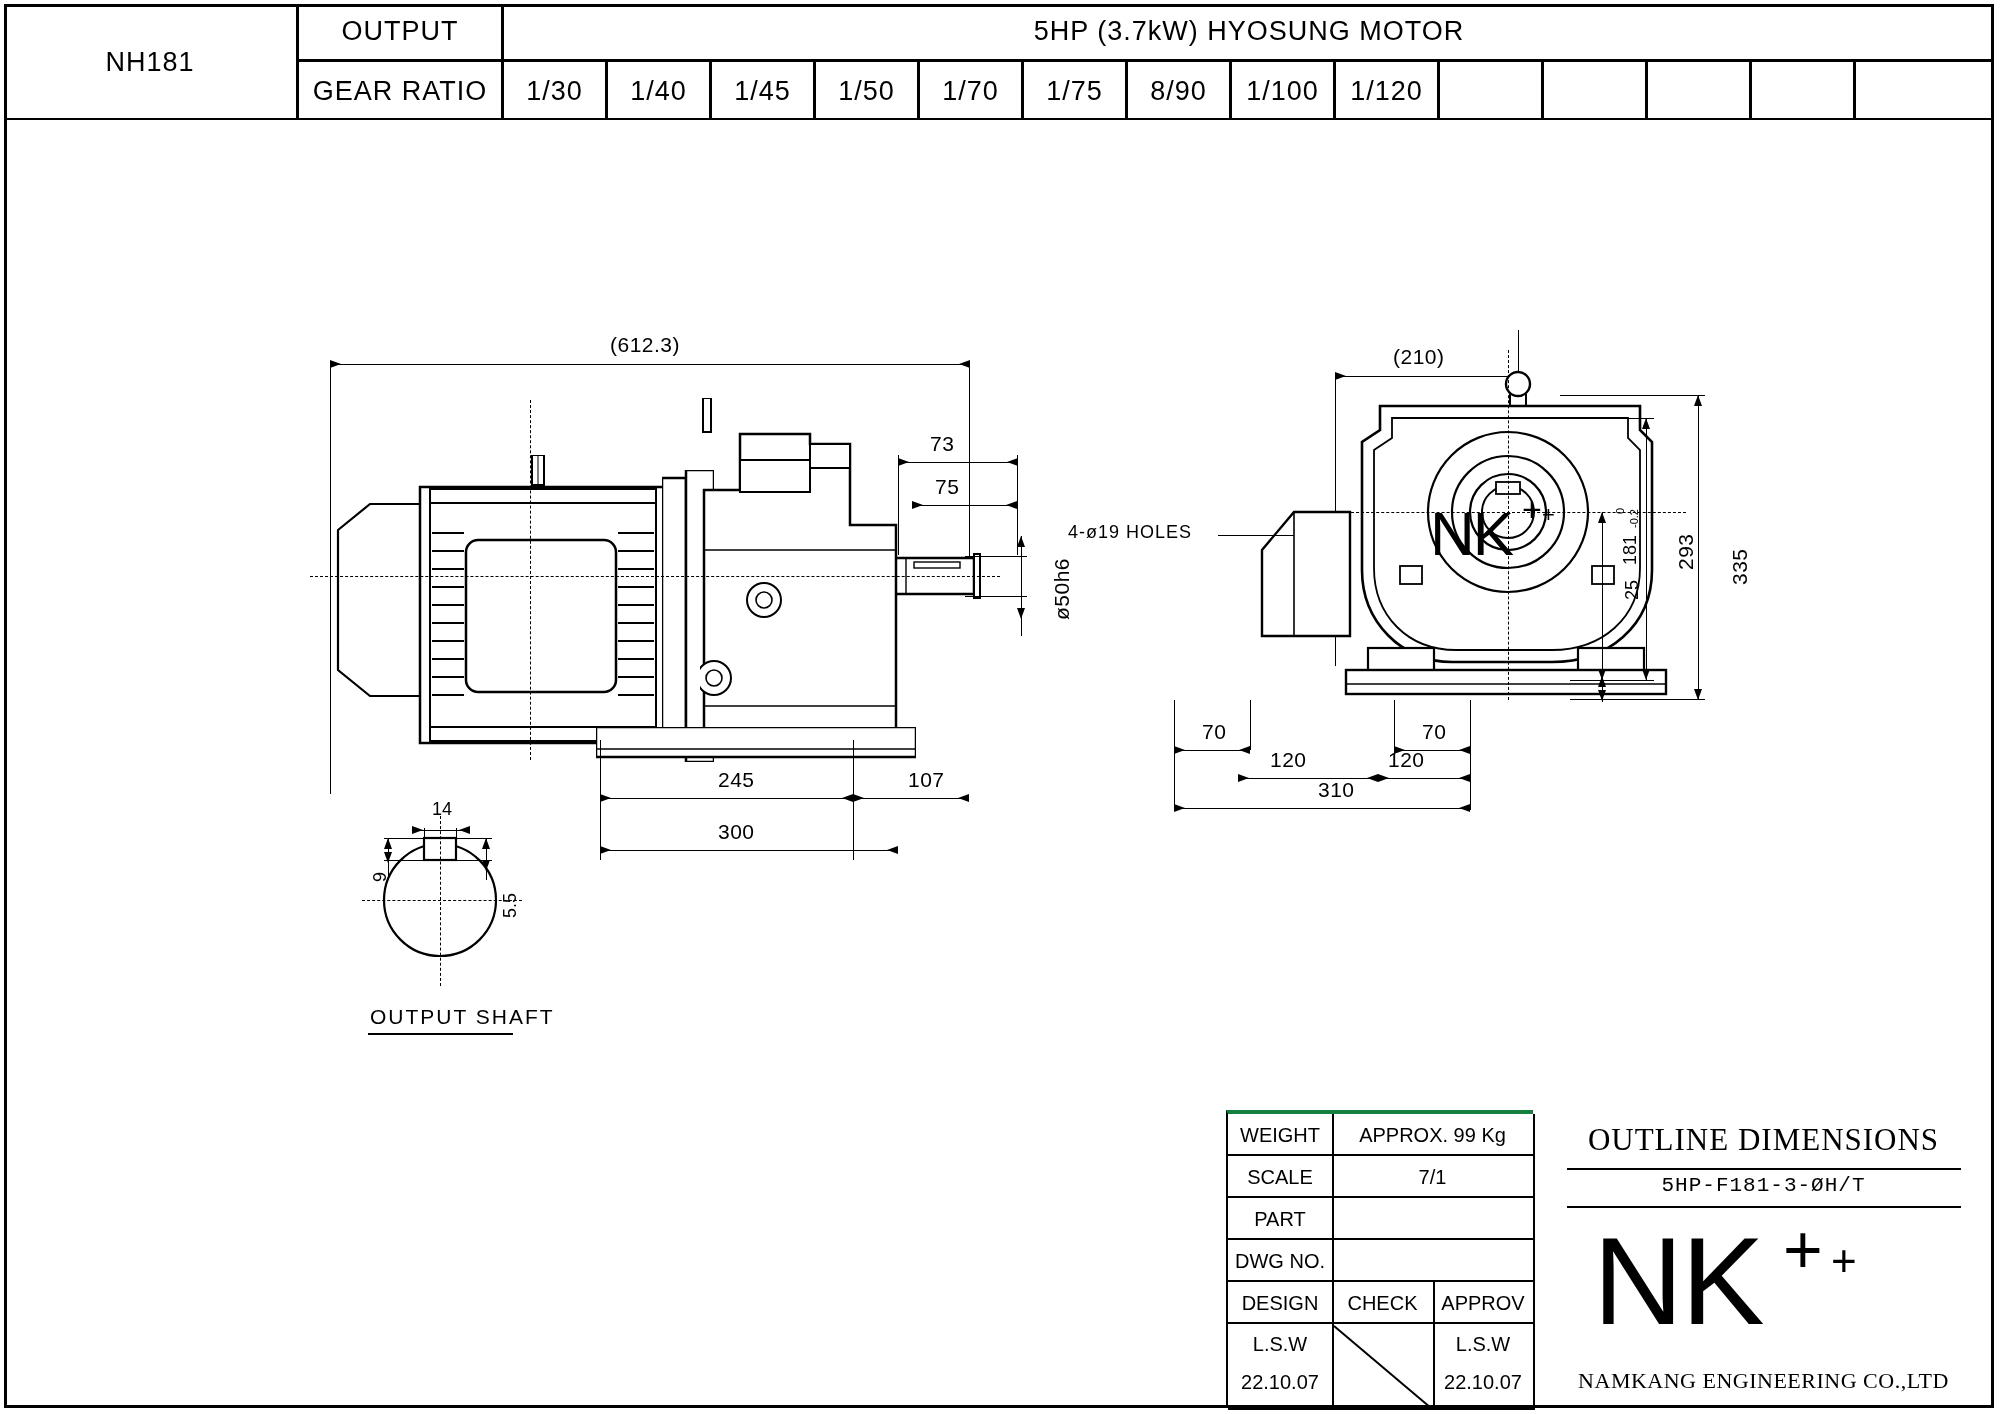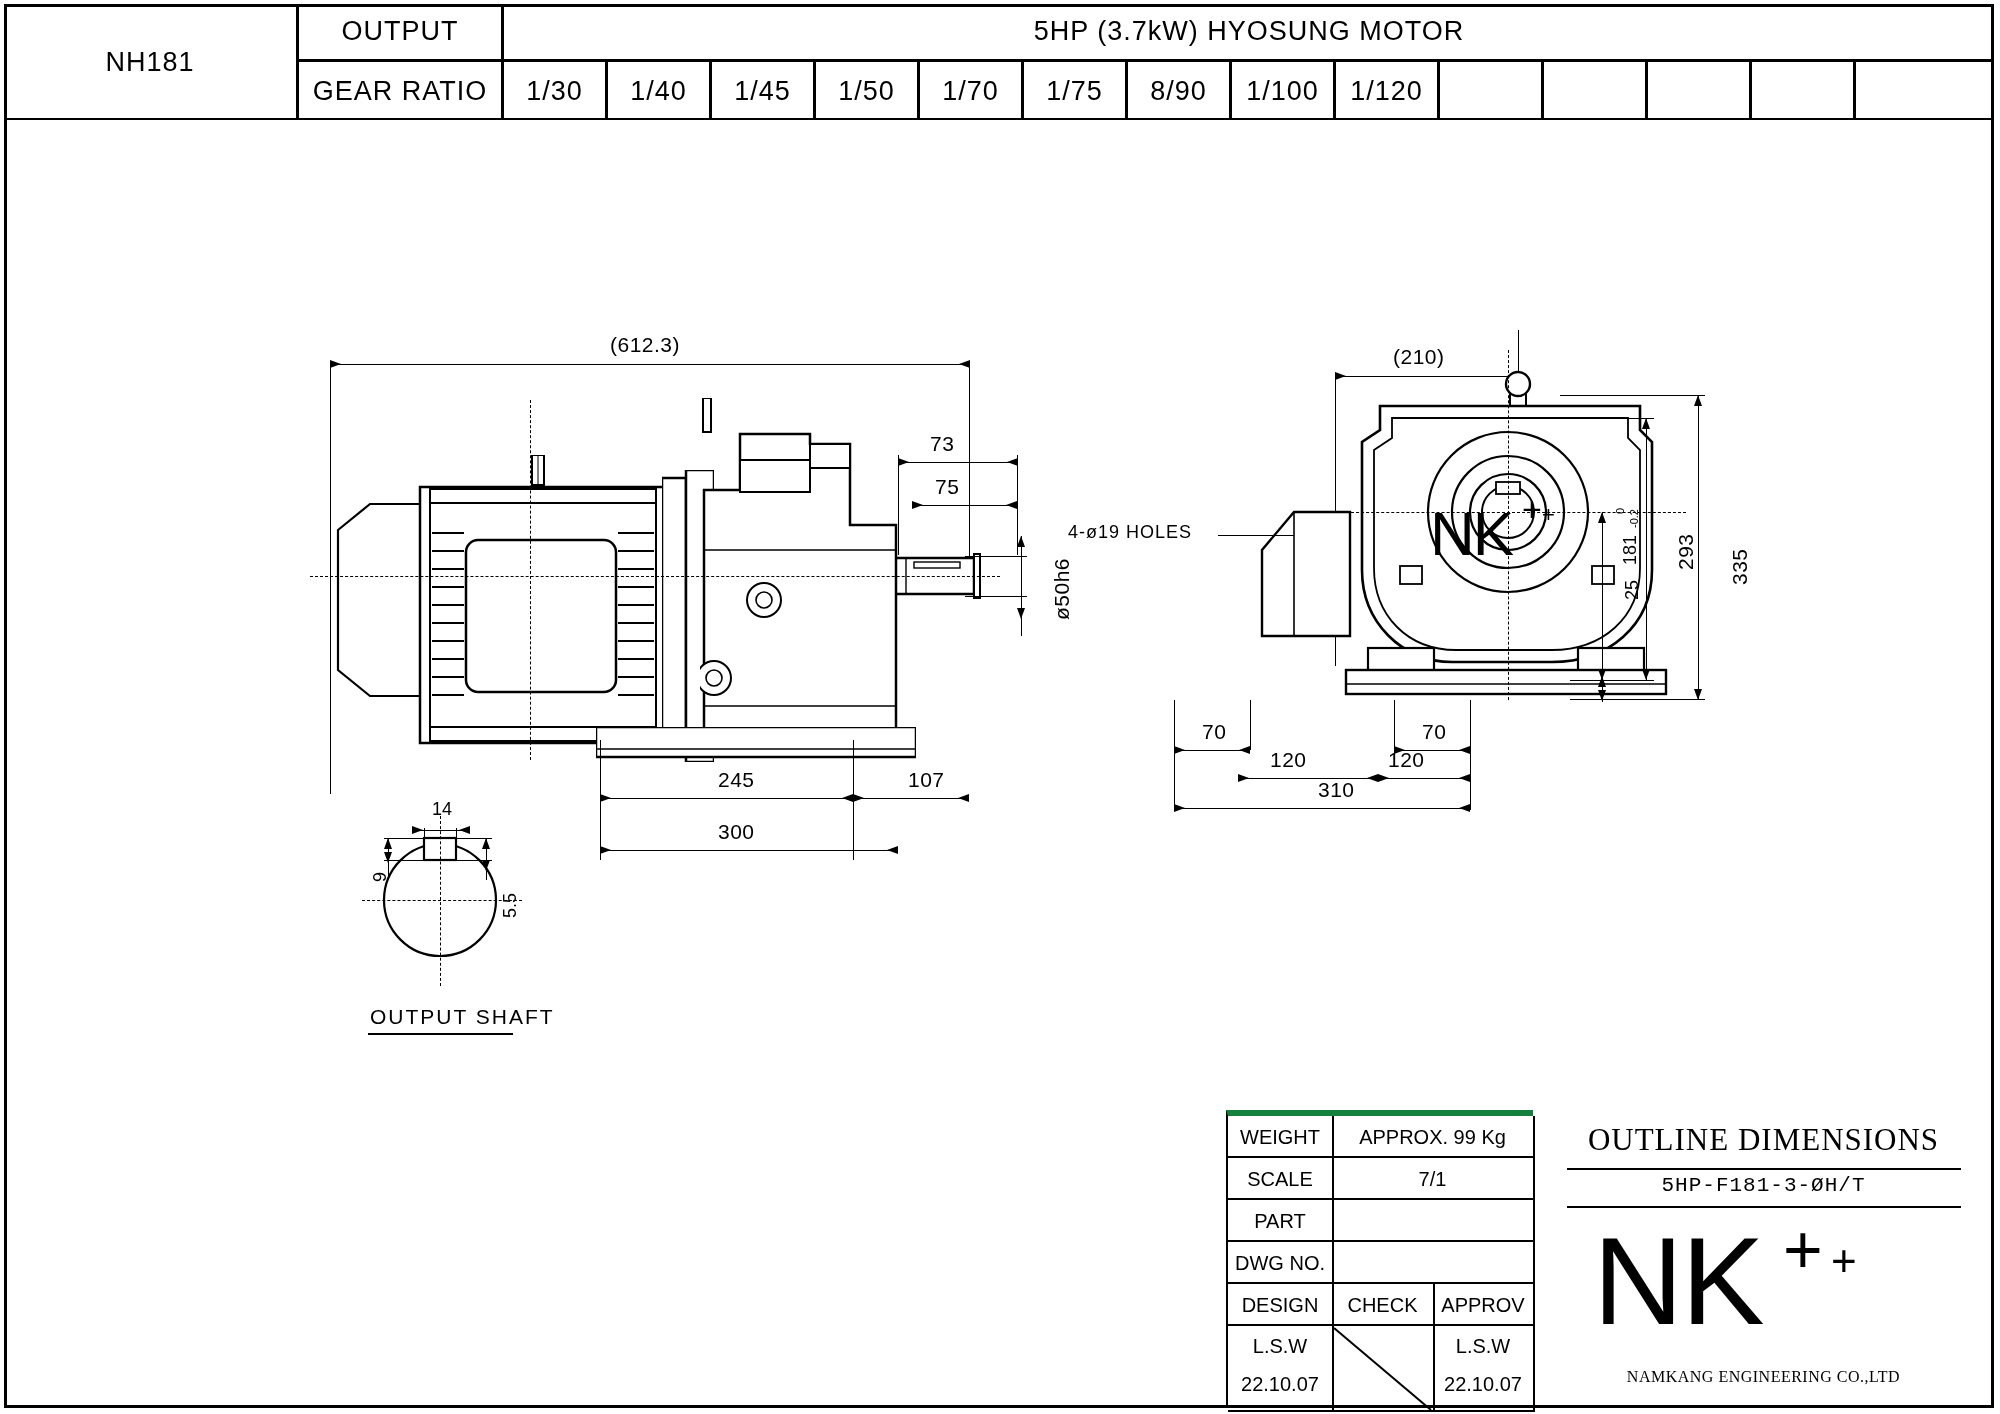--- a/index.html
+++ b/index.html
@@ -106,21 +106,21 @@
   
   #notes { position: absolute; left: 130px; top: 1175px; font-size: 25px; line-height: 46px; }
   #notes div { white-space: nowrap; }
 
   
   #infotab {
     position: absolute;
     left: 1226px; top: 1110px;
     width: 307px; height: 298px;
     border-left: 2px solid #000;
-    border-top: 6px solid #15803d;
+    border-top: 4px solid #15803d;
     box-sizing: border-box;
   }
   #infotab .r { position: absolute; left: 0; width: 307px; border-bottom: 2px solid #000; box-sizing: border-box; }
   #infotab .c { position: absolute; box-sizing: border-box; display: flex; align-items: center; justify-content: center; font-size: 20px; }
   #infotab .vline { position: absolute; width: 2px; background: #000; }
 
   #titleblock {
     position: absolute;
     left: 1533px; top: 1110px;
     width: 461px; height: 298px;
@@ -500,16 +500,16 @@
   <div id="titleblock">
     <div class="tb-title serif" style="top:12px;font-size:31px;letter-spacing:1px;">OUTLINE DIMENSIONS</div>
     <div class="ln h2px" style="left:34px;top:58px;width:394px;"></div>
     <div class="tb-title mono" style="top:64px;font-size:21px;letter-spacing:1px;">5HP-F181-3-ØH/T</div>
     <div class="ln h2px" style="left:34px;top:96px;width:394px;"></div>
 
     <div class="txt nk-logo" style="left:60px;top:108px;font-size:125px;line-height:125px;">NK</div>
     <div class="txt nk-logo" style="left:250px;top:100px;font-size:68px;">+</div>
     <div class="txt nk-logo" style="left:298px;top:126px;font-size:44px;">+</div>
 
-    <div class="tb-title serif" style="top:258px;font-size:16px;letter-spacing:0.5px;">NAMKANG ENGINEERING CO.,LTD</div>
+    <div class="tb-title serif" style="top:258px;font-size:22px;letter-spacing:0.5px;">NAMKANG ENGINEERING CO.,LTD</div>
   </div>
 
 </div>
 
 </body></html>

